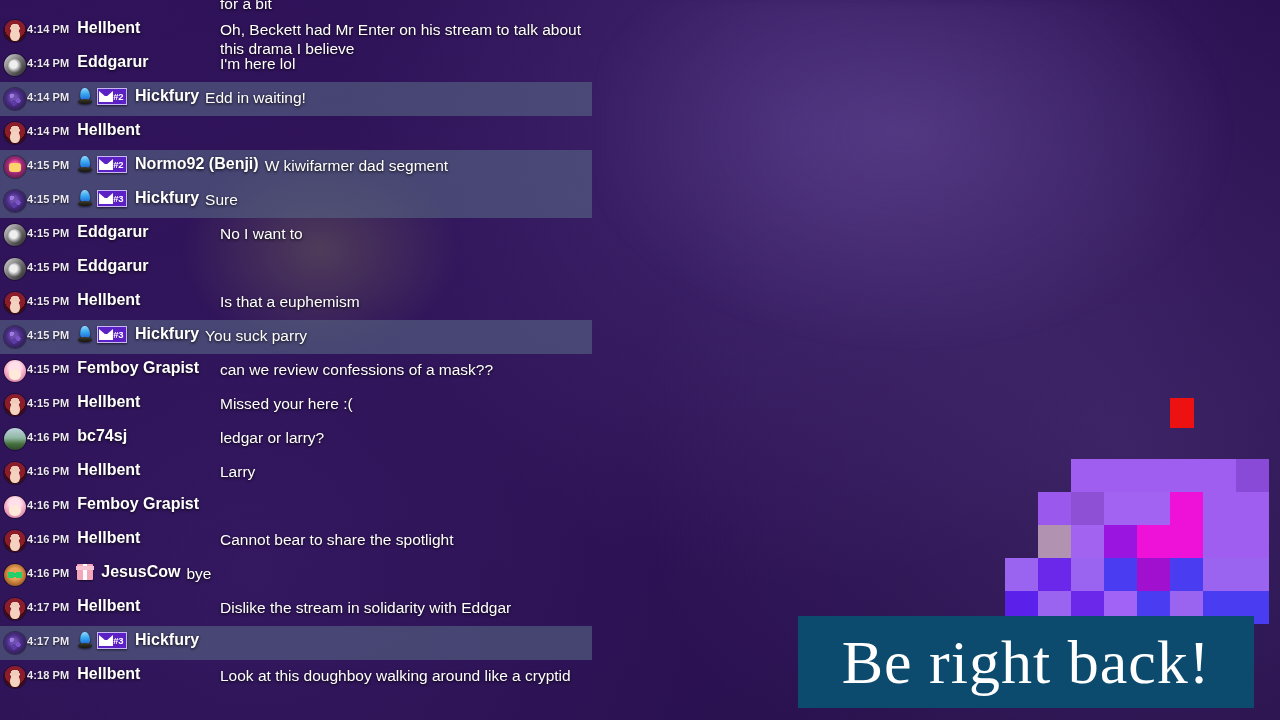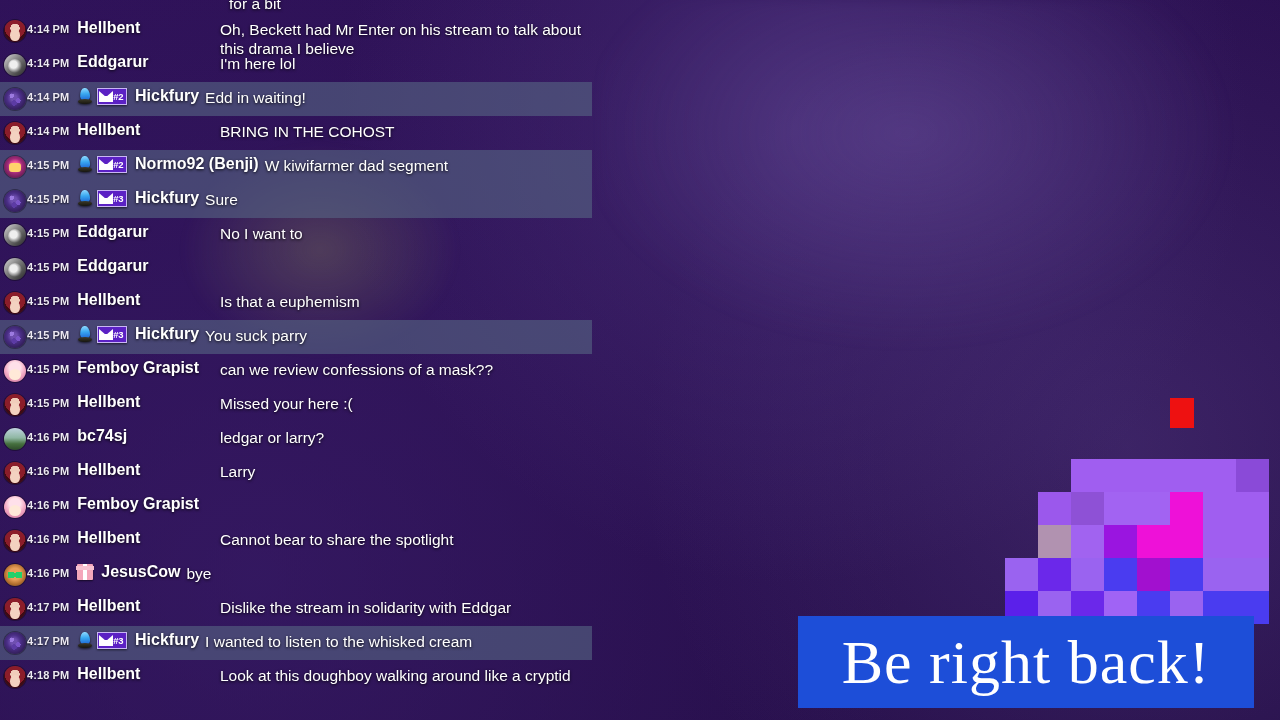--- a/index.html
+++ b/index.html
@@ -34,21 +34,21 @@
     position:absolute; left:0; top:0; width:592px; height:720px;
     overflow:hidden;
   }
   .row{
     position:relative;
     display:flex; align-items:flex-start;
     padding:5px 0 5px 4px;
     min-height:34px;
   }
   .row.hl{ background:rgba(86,100,130,0.62); }
-  .row.clip-top{ padding-top:4px; min-height:0; height:14px; overflow:hidden;margin-left:9px; }
+  .row.clip-top{ padding-top:4px; min-height:0; height:14px; overflow:hidden; }
 
   .avatar{
     width:22px;height:22px;border-radius:50%;
     flex:0 0 22px; margin-top:1px;
     background:#444; overflow:hidden; position:relative;
     box-shadow:0 0 0 1px rgba(0,0,0,.35);
   }
   .av-hellbent{ background:radial-gradient(circle at 50% 38%,#f0cdbb 0 26%,#8b1d2a 27% 58%,#3d0b14 59% 100%); }
   .av-hellbent::after{content:"";position:absolute;left:6px;top:9px;width:10px;height:12px;background:#f3d2c0;border-radius:50% 50% 45% 45%;}
   .av-eddgarur{ background:linear-gradient(135deg,#d9d9d9 0%,#7a7a7a 45%,#242424 100%); }
@@ -130,21 +130,21 @@
   
   #brb{
     position:absolute; left:798px; top:388px; width:456px; height:320px;
   }
   #pixel-char{
     position:absolute; left:180px; top:0; width:212px; height:218px;
   }
   .px{ position:absolute; }
   #brb-banner{
     position:absolute; left:0; bottom:0; width:456px; height:92px;
-    background:#1d4ed8;
+    background:#0c4a6e;
     display:flex; align-items:center; justify-content:center;
   }
   #brb-text{
     font-family:"Liberation Serif", serif;
     font-size:62px; color:#fff; letter-spacing:1px;
     line-height:1; white-space:nowrap;
   }
 </style>
 </head>
 <body>
@@ -188,23 +188,20 @@
       </div>
       <div class="uname">Hickfury</div>
       <div class="msg-wrap">
         <div class="msg">Edd in waiting!</div>
       </div>
     </div>
     <div class="row">
       <div class="avatar av-hellbent"></div>
       <div class="time">4:14 PM</div>
       <div class="uname">Hellbent</div>
-      <div class="msg-wrap">
-        <div class="msg">BRING IN THE COHOST</div>
-      </div>
     </div>
     <div class="row hl badged">
       <div class="avatar av-normo"></div>
       <div class="time">4:15 PM</div>
       <div class="badges">
         <div class="badge-flame"></div>
         <div class="badge-crown">
           <span class="crown-glyph"></span>
           <span class="crown-rank">#2</span>
         </div>
@@ -336,23 +333,20 @@
       <div class="avatar av-hickfury"></div>
       <div class="time">4:17 PM</div>
       <div class="badges">
         <div class="badge-flame"></div>
         <div class="badge-crown">
           <span class="crown-glyph"></span>
           <span class="crown-rank">#3</span>
         </div>
       </div>
       <div class="uname">Hickfury</div>
-      <div class="msg-wrap">
-        <div class="msg">I wanted to listen to the whisked cream</div>
-      </div>
     </div>
     <div class="row">
       <div class="avatar av-hellbent"></div>
       <div class="time">4:18 PM</div>
       <div class="uname">Hellbent</div>
       <div class="msg-wrap">
         <div class="msg">Look at this doughboy walking around like a cryptid</div>
       </div>
     </div>
   </div>

